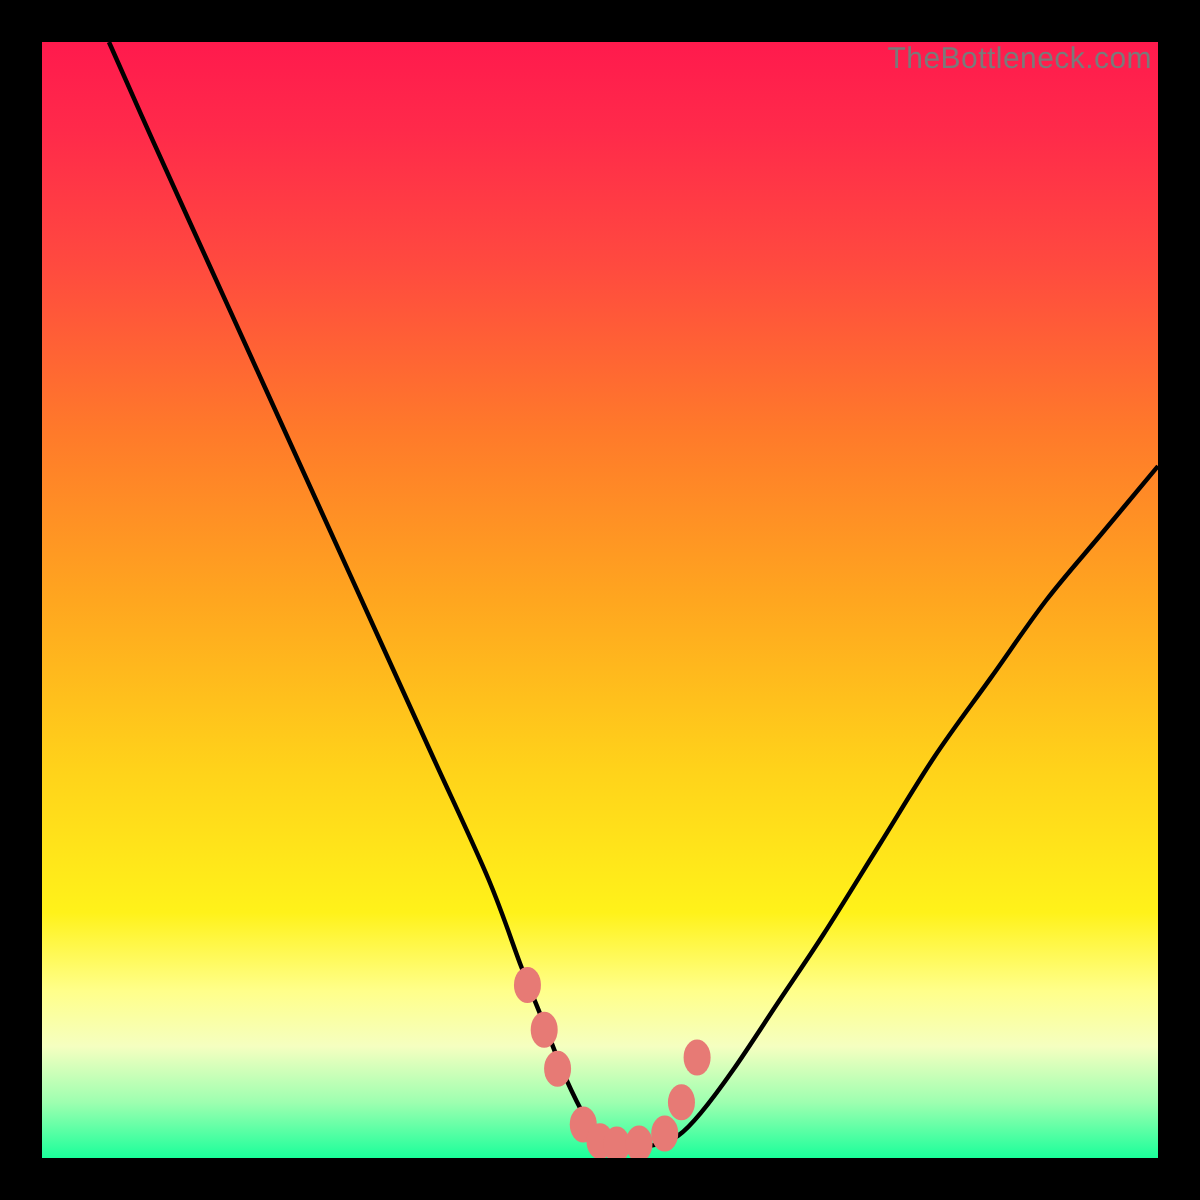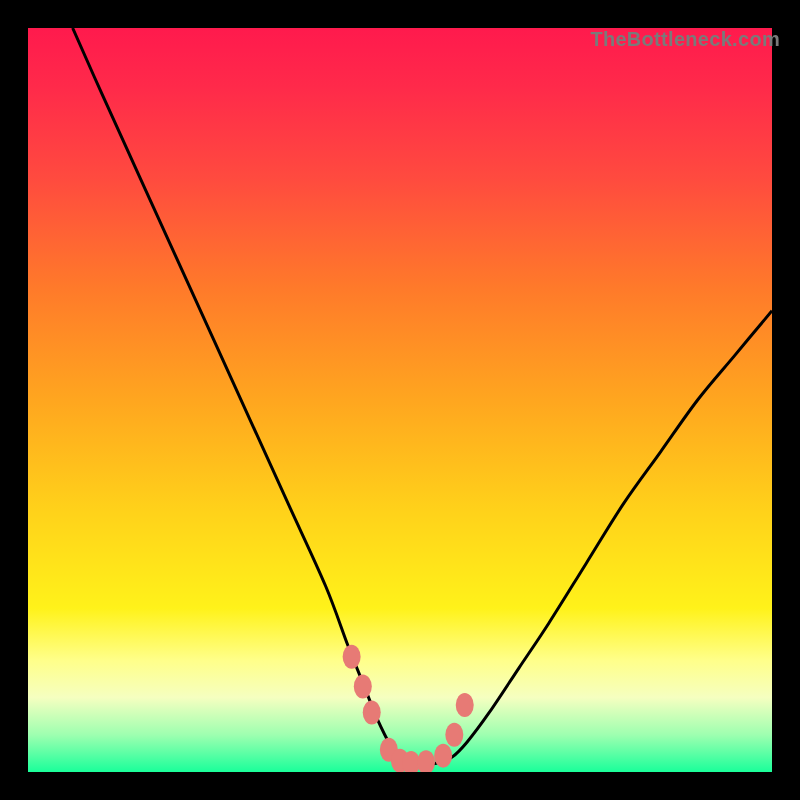--- a/index.html
+++ b/index.html
@@ -38,24 +38,24 @@
       #fff21a 78%,
       #ffff8a 85%,
       #f5ffc0 90%,
       #9effb0 95%,
       #1aff9a 100%
     );
   }
   .watermark {
     position: absolute;
     top: 28px;
-    right: 20px;
+    right: 32px;
     color: #7a7a7a;
     font-size: 20px;
-    font-weight: 700;
+    font-weight: 400;
     letter-spacing: 0.3px;
     user-select: none;
   }
   svg.curve {
     position: absolute;
     top: 0;
     left: 0;
     width: 744px;
     height: 744px;
   }

